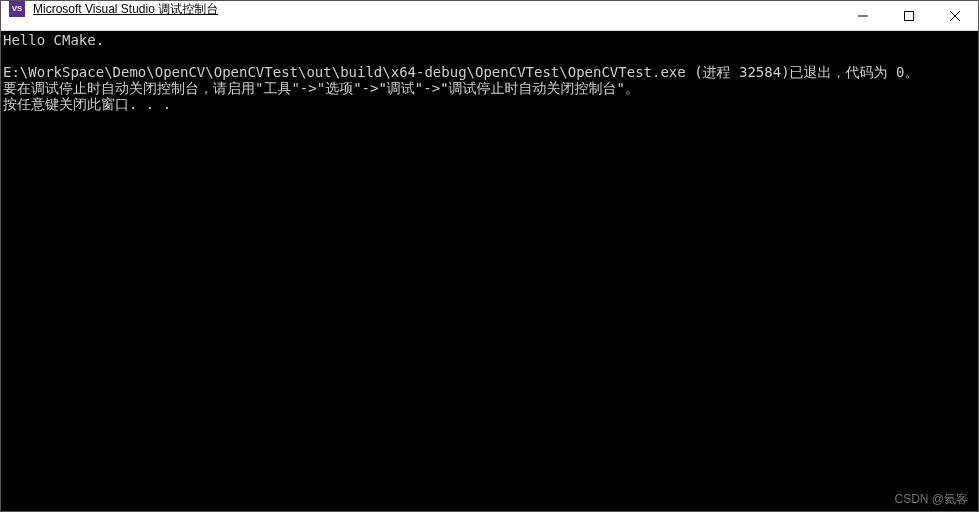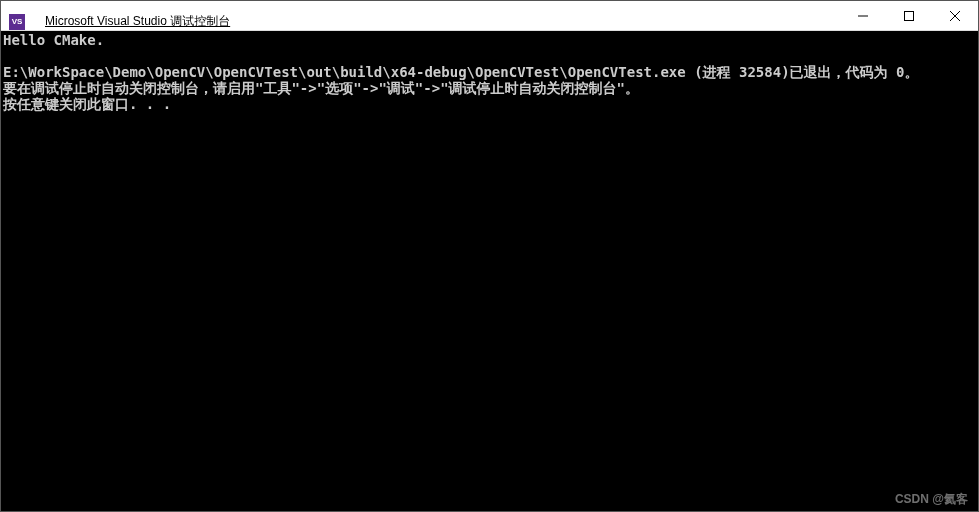--- a/index.html
+++ b/index.html
@@ -20,25 +20,24 @@
       height: 512px;
       display: flex;
       flex-direction: column;
       border: 1px solid #555;
       background: #fff;
     }
     .titlebar {
       height: 30px;
       background: #ffffff;
       display: flex;
-      align-items: flex-end;
+      align-items: flex-start;
       padding-left: 8px;
       border-bottom: 1px solid #ddd;
       flex-shrink: 0;
-      gap: 12px;
     }
     .app-icon {
       width: 16px;
       height: 16px;
       background: #5C2D91;
       margin-right: 8px;
       display: flex;
       align-items: center;
       justify-content: center;
       flex-shrink: 0;
@@ -80,21 +79,20 @@
       background: #000000;
       color: #cccccc;
       font-family: "NSimSun", "SimSun", Consolas, monospace;
       font-size: 14px;
       line-height: 16px;
       padding: 1px 2px;
       white-space: pre-wrap;
       word-break: break-all;
       overflow: auto;
       position: relative;
-      font-weight: bold;
     }
     .watermark {
       position: absolute;
       bottom: 4px;
       right: 10px;
       font-size: 12px;
       color: rgba(200,200,200,0.55);
       font-family: "Microsoft YaHei", sans-serif;
       pointer-events: none;
     }

